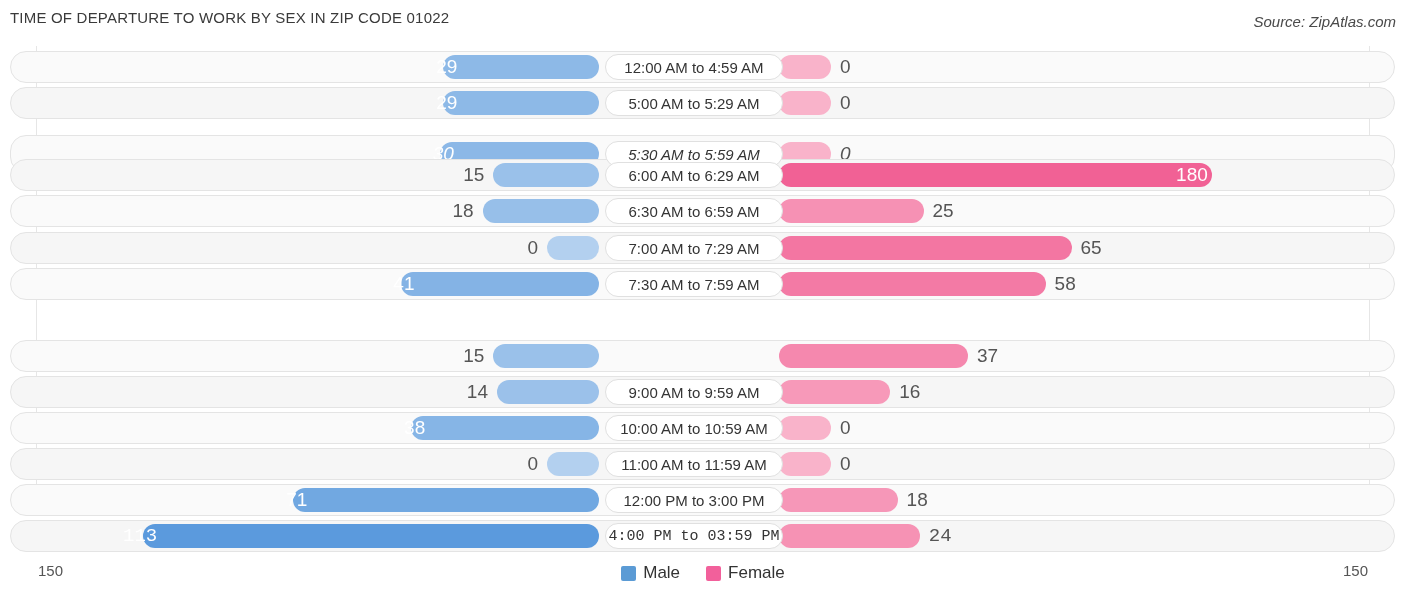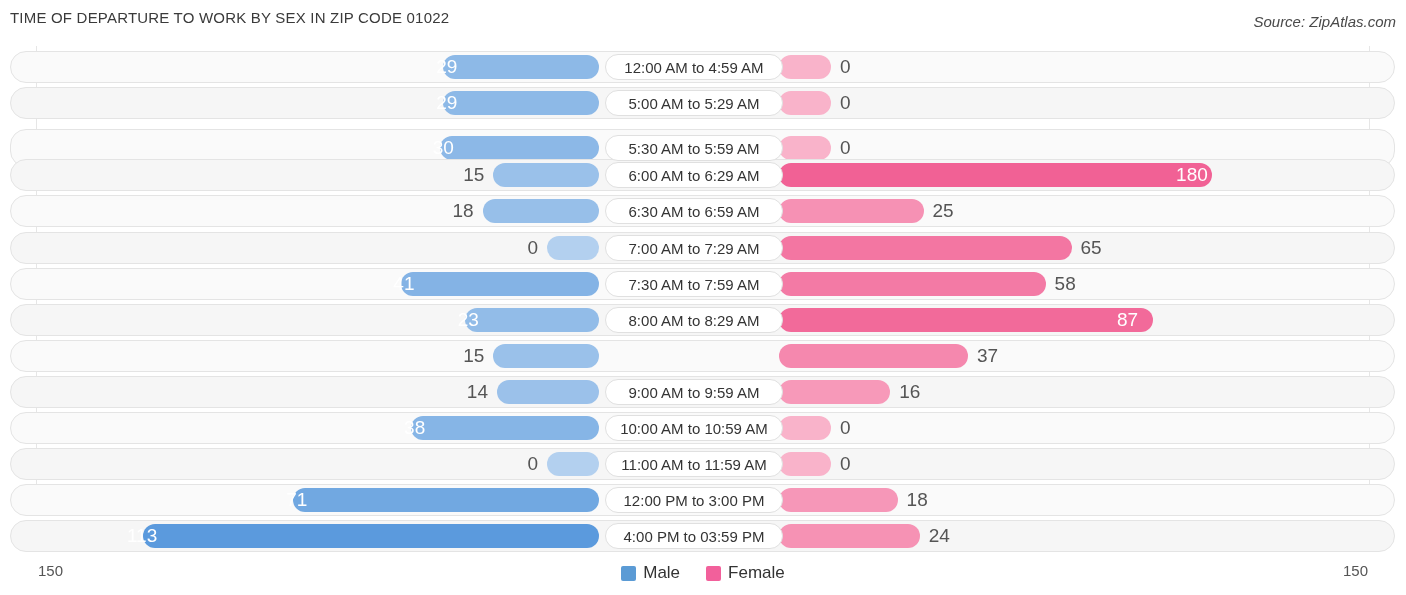--- a/index.html
+++ b/index.html
@@ -101,21 +101,21 @@
         <div class="bar female" style="width: 52px; left: 768px; background: rgb(249, 179, 202);"></div>
         <div class="bar-val" style="left: 829px;">0</div>
       </div>
       <div class="row alt" style="top: 41.1px; height: 32px;">
         <div class="bar male" style="width: 155.627px; right: 795px; background: rgb(141, 185, 231);"></div>
         <div class="bar-val inside" style="right: 936.627px; transform: translate(0px, -50%);">29</div>
         <div class="center-label" style="left: 594px; width: 178px;">5:00 AM to 5:29 AM</div>
         <div class="bar female" style="width: 52px; left: 768px; background: rgb(249, 179, 202);"></div>
         <div class="bar-val" style="left: 829px;">0</div>
       </div>
-      <div class="row" style="top: 83px; height: 38px;">
+      <div class="row" style="top: 89px; height: 38px; font-style: italic;">
         <div class="bar male" style="width: 159.2px; right: 795px; background: rgb(140, 184, 231);"></div>
         <div class="bar-val inside" style="right: 940.2px; transform: translate(0px, -50%);">30</div>
         <div class="center-label" style="left: 594px; width: 178px;">5:30 AM to 5:59 AM</div>
         <div class="bar female" style="width: 52px; left: 768px; background: rgb(249, 179, 202);"></div>
         <div class="bar-val" style="left: 829px;">0</div>
       </div>
       <div class="row alt" style="top: 113.3px; height: 32px;">
         <div class="bar male" style="width: 105.6px; right: 795px; background: rgb(154, 193, 234);"></div>
         <div class="bar-val" style="right: 909.6px;">15</div>
         <div class="center-label" style="left: 594px; width: 178px;">6:00 AM to 6:29 AM</div>
@@ -136,27 +136,20 @@
         <div class="bar female" style="width: 292.5px; left: 768px; background: rgb(243, 118, 162);"></div>
         <div class="bar-val" style="left: 1069.5px;">65</div>
       </div>
       <div class="row" style="top: 221.6px; height: 32px;">
         <div class="bar male" style="width: 198.507px; right: 795px; background: rgb(132, 179, 229);"></div>
         <div class="bar-val inside" style="right: 979.507px; transform: translate(0px, -50%);">41</div>
         <div class="center-label" style="left: 594px; width: 178px;">7:30 AM to 7:59 AM</div>
         <div class="bar female" style="width: 266.6px; left: 768px; background: rgb(243, 122, 165);"></div>
         <div class="bar-val" style="left: 1043.6px;">58</div>
       </div>
-      <div class="row alt" style="top: 257.7px; height: 32px;">
-        <div class="bar male" style="width: 134.187px; right: 795px; background: rgb(146, 188, 232);"></div>
-        <div class="bar-val inside" style="right: 915.187px; transform: translate(0px, -50%);">23</div>
-        <div class="center-label" style="left: 594px; width: 178px;">8:00 AM to 8:29 AM</div>
-        <div class="bar female" style="width: 373.9px; left: 768px; background: rgb(242, 106, 154);"></div>
-        <div class="bar-val inside" style="left: 1105.9px;">87</div>
-      </div>
       <div class="row" style="top: 293.8px; height: 32px;">
         <div class="bar male" style="width: 105.6px; right: 795px; background: rgb(154, 193, 234);"></div>
         <div class="bar-val" style="right: 909.6px;">15</div>
         <div class="bar female" style="width: 188.9px; left: 768px; background: rgb(245, 136, 174);"></div>
         <div class="bar-val" style="left: 965.9px;">37</div>
       </div>
       <div class="row alt" style="top: 329.9px; height: 32px;">
         <div class="bar male" style="width: 102.027px; right: 795px; background: rgb(155, 193, 234);"></div>
         <div class="bar-val" style="right: 906.027px;">14</div>
         <div class="center-label" style="left: 594px; width: 178px;">9:00 AM to 9:59 AM</div>
@@ -177,21 +170,21 @@
         <div class="bar female" style="width: 52px; left: 768px; background: rgb(249, 179, 202);"></div>
         <div class="bar-val" style="left: 829px;">0</div>
       </div>
       <div class="row" style="top: 438.2px; height: 32px;">
         <div class="bar male" style="width: 305.707px; right: 795px; background: rgb(113, 168, 225);"></div>
         <div class="bar-val inside" style="right: 1086.71px; transform: translate(0px, -50%);">71</div>
         <div class="center-label" style="left: 594px; width: 178px;">12:00 PM to 3:00 PM</div>
         <div class="bar female" style="width: 118.6px; left: 768px; background: rgb(246, 151, 184);"></div>
         <div class="bar-val" style="left: 895.6px;">18</div>
       </div>
-      <div class="row alt" style="top: 474.3px; height: 32px;">
+      <div class="row alt" style="top: 474.3px; height: 32px; font-family: Liberation Mono, monospace;">
         <div class="bar male" style="width: 455.787px; right: 795px; background: rgb(91, 154, 221);"></div>
         <div class="bar-val inside" style="right: 1236.79px; transform: translate(0px, -50%);">113</div>
         <div class="center-label" style="left: 594px; width: 178px;">4:00 PM to 03:59 PM</div>
         <div class="bar female" style="width: 140.8px; left: 768px; background: rgb(246, 146, 180);"></div>
         <div class="bar-val" style="left: 917.8px;">24</div>
       </div>
     </div>
 
   <div class="footer">
     <div class="axis-max left">150</div>

